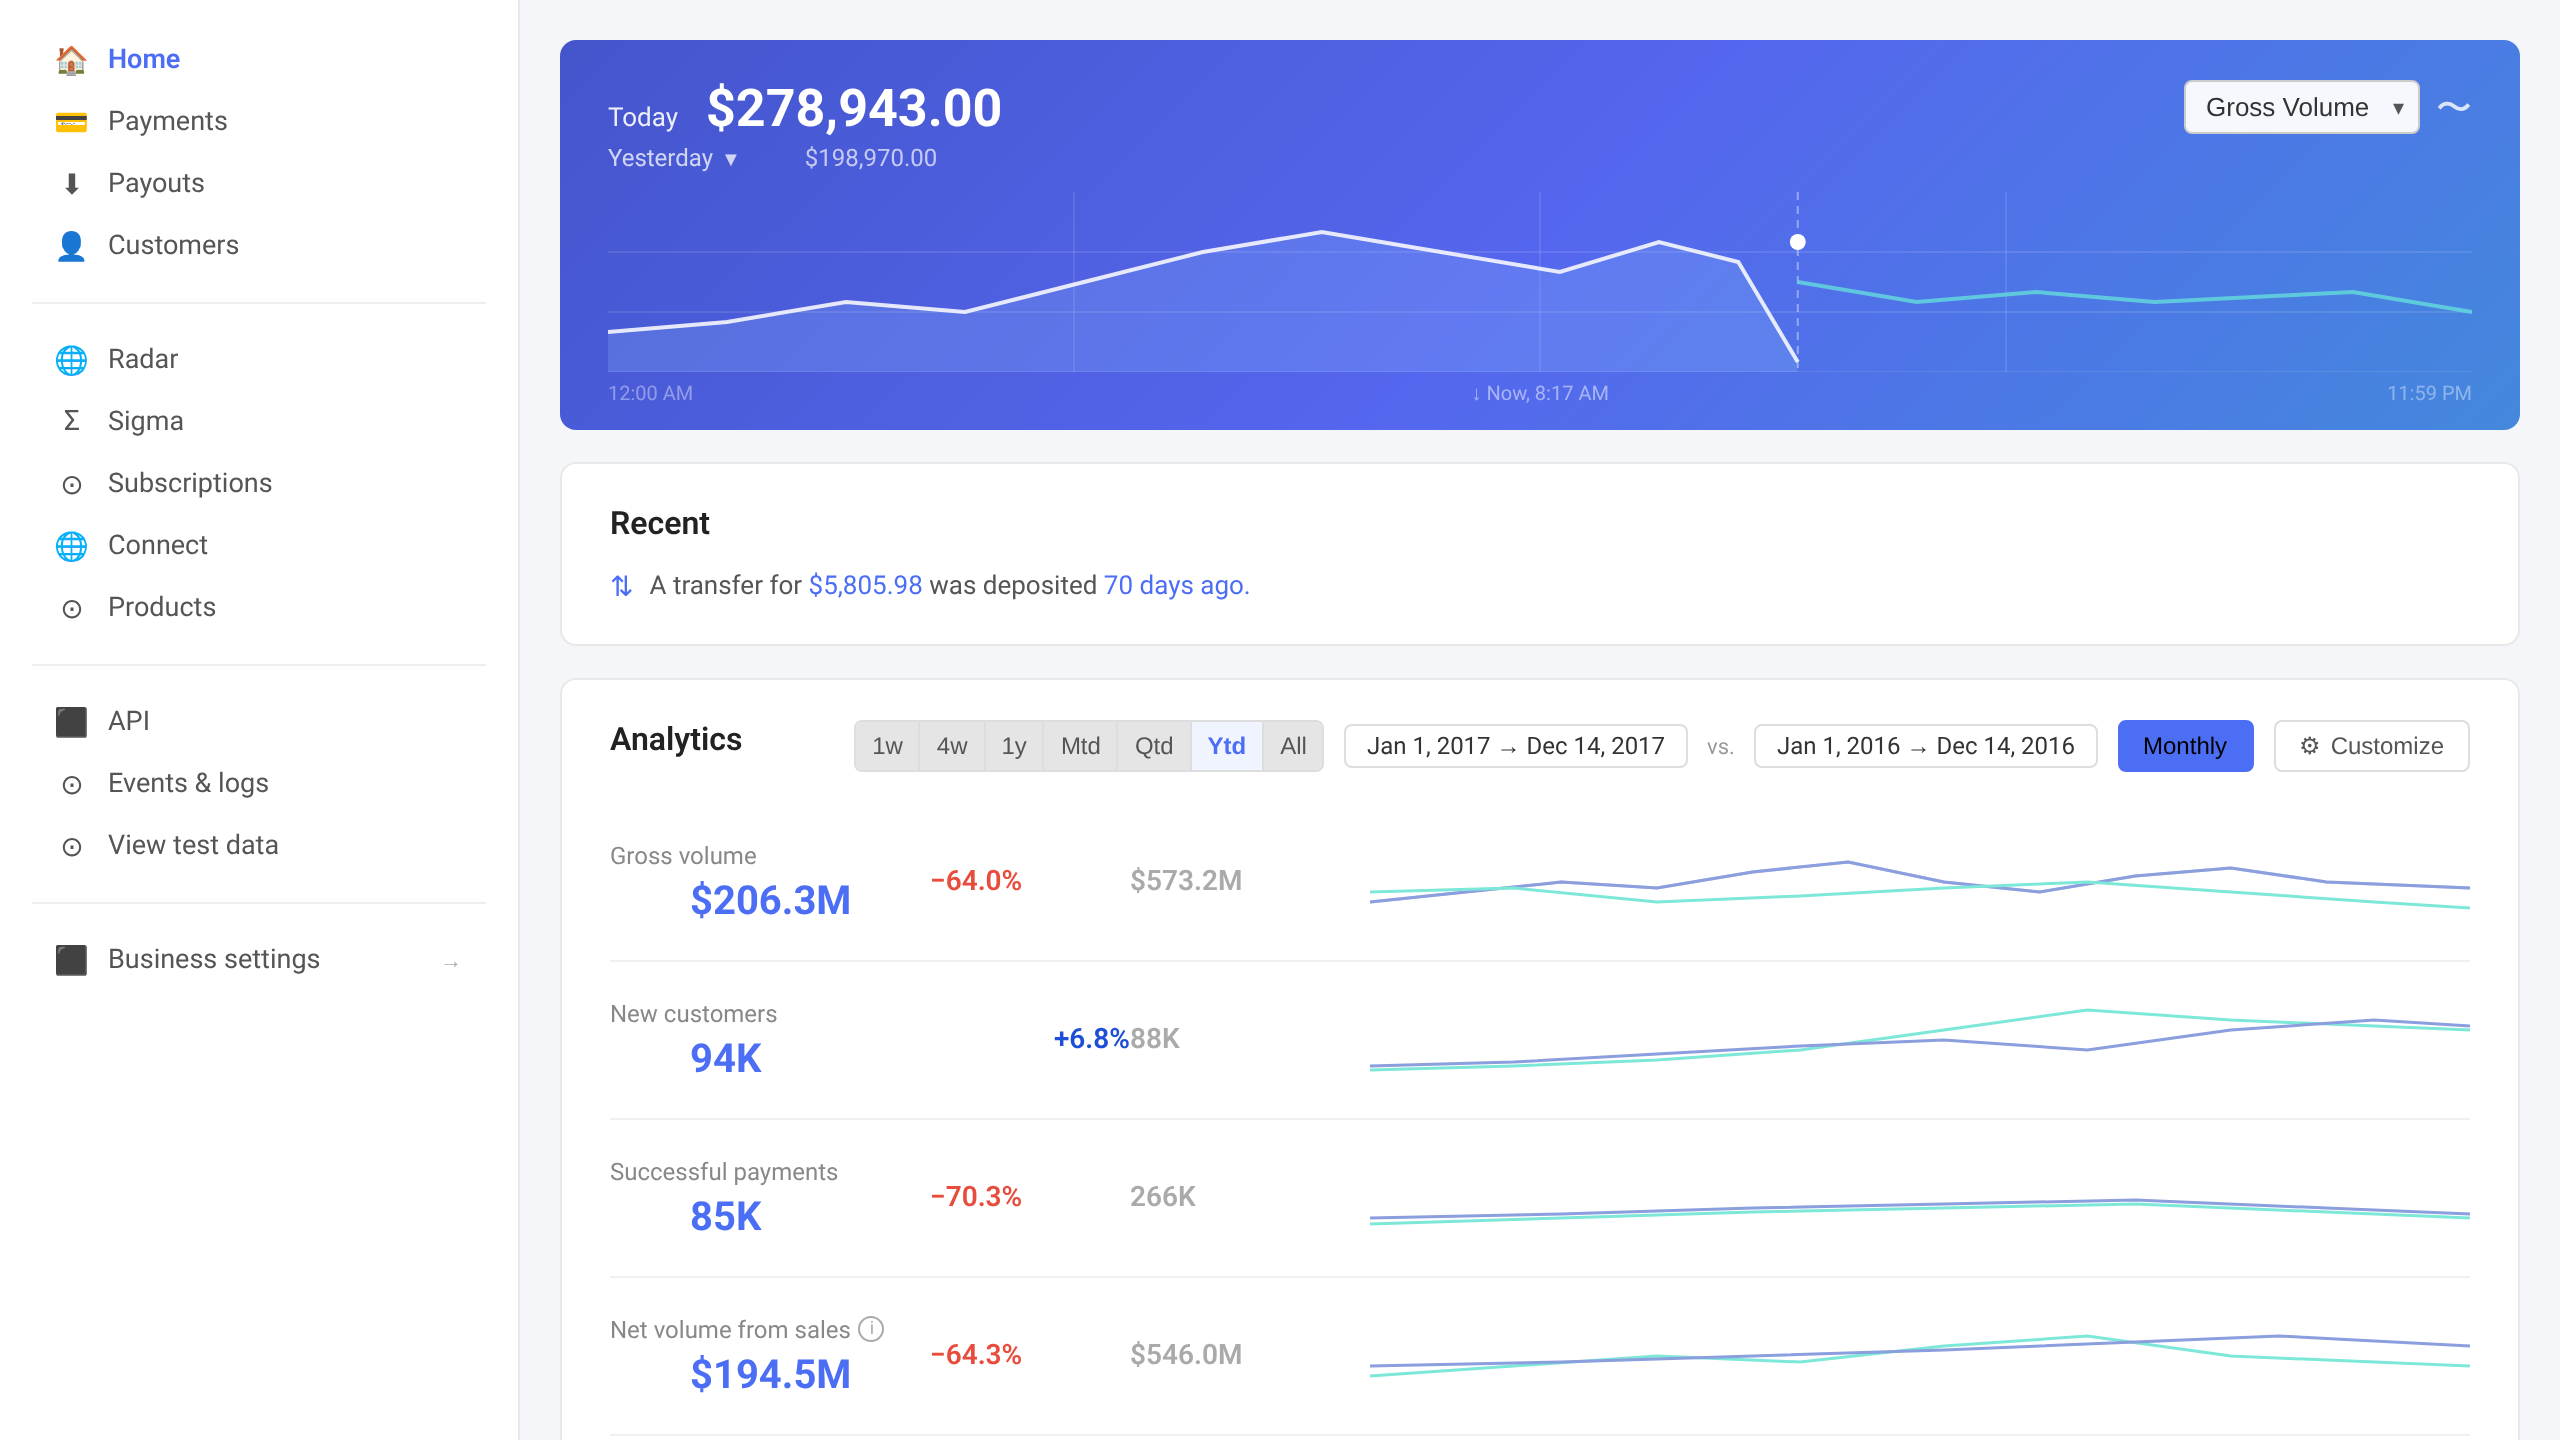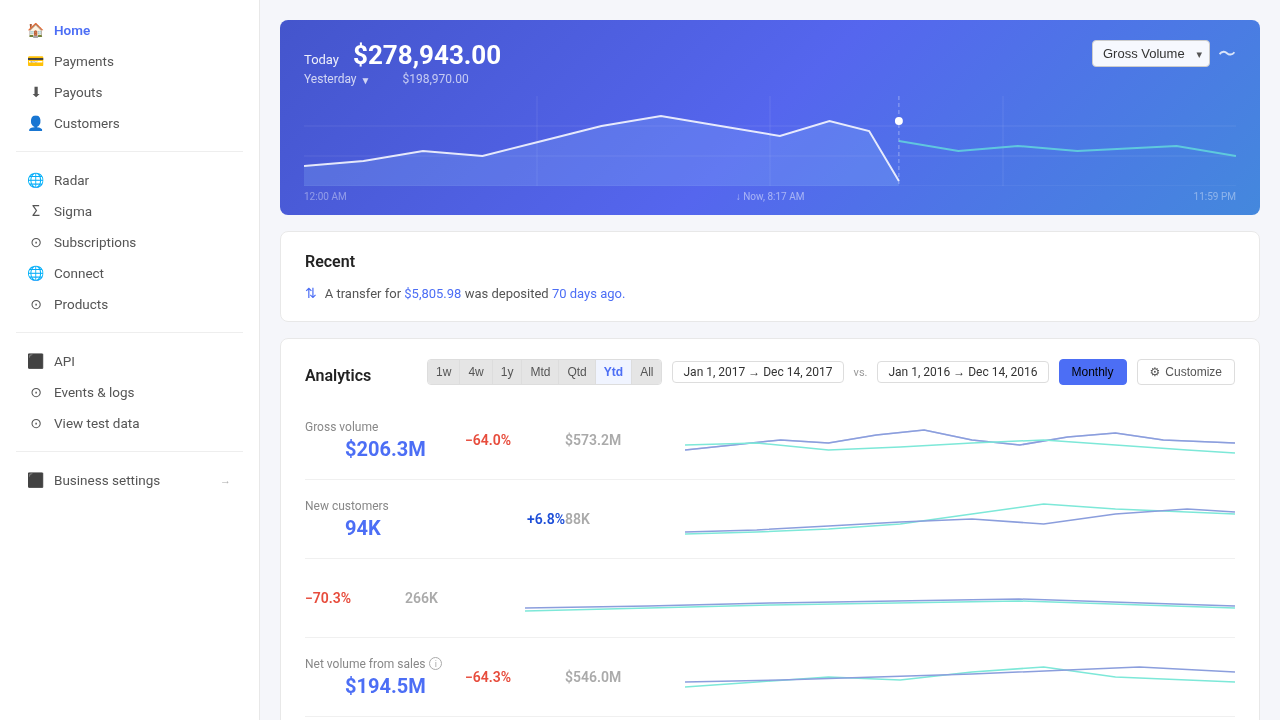--- a/index.html
+++ b/index.html
@@ -145,21 +145,21 @@
     
     .analytics-card {
       background: #fff;
       border-radius: 8px;
       border: 1px solid #e8e8e8;
       padding: 20px 24px;
     }
     .analytics-header {
       display: flex;
       justify-content: space-between;
-      align-items: flex-end;
+      align-items: flex-start;
       margin-bottom: 16px;
     }
     .analytics-title {
       font-size: 16px;
       font-weight: 600;
       color: #222;
     }
     .analytics-controls {
       display: flex;
       gap: 10px;
@@ -430,20 +430,24 @@
         <div class="metric-compare">88K</div>
         <div class="metric-chart">
           <svg viewBox="0 0 460 50" preserveAspectRatio="none" class="sparkline-svg">
             <polyline points="0,40 60,38 120,35 180,30 240,20 300,10 360,15 420,18 460,20" fill="none" stroke="#7de8d8" stroke-width="1.5"></polyline>
             <polyline points="0,38 60,36 120,32 180,28 240,25 300,30 360,20 420,15 460,18" fill="none" stroke="#8b9edd" stroke-width="1.5"></polyline>
           </svg>
         </div>
       </div>
 
       <div class="metric-row">
+        <div class="metric-main">
+          <div class="metric-label">Successful payments</div>
+          <div class="metric-value">85K</div>
+        </div>
         <div class="metric-change negative">−70.3%</div>
         <div class="metric-compare">266K</div>
         <div class="metric-chart">
           <svg viewBox="0 0 460 50" preserveAspectRatio="none" class="sparkline-svg">
             <polyline points="0,38 80,35 160,32 240,30 320,28 400,32 460,35" fill="none" stroke="#7de8d8" stroke-width="1.5"></polyline>
             <polyline points="0,35 80,33 160,30 240,28 320,26 400,30 460,33" fill="none" stroke="#8b9edd" stroke-width="1.5"></polyline>
           </svg>
         </div>
       </div>
 

